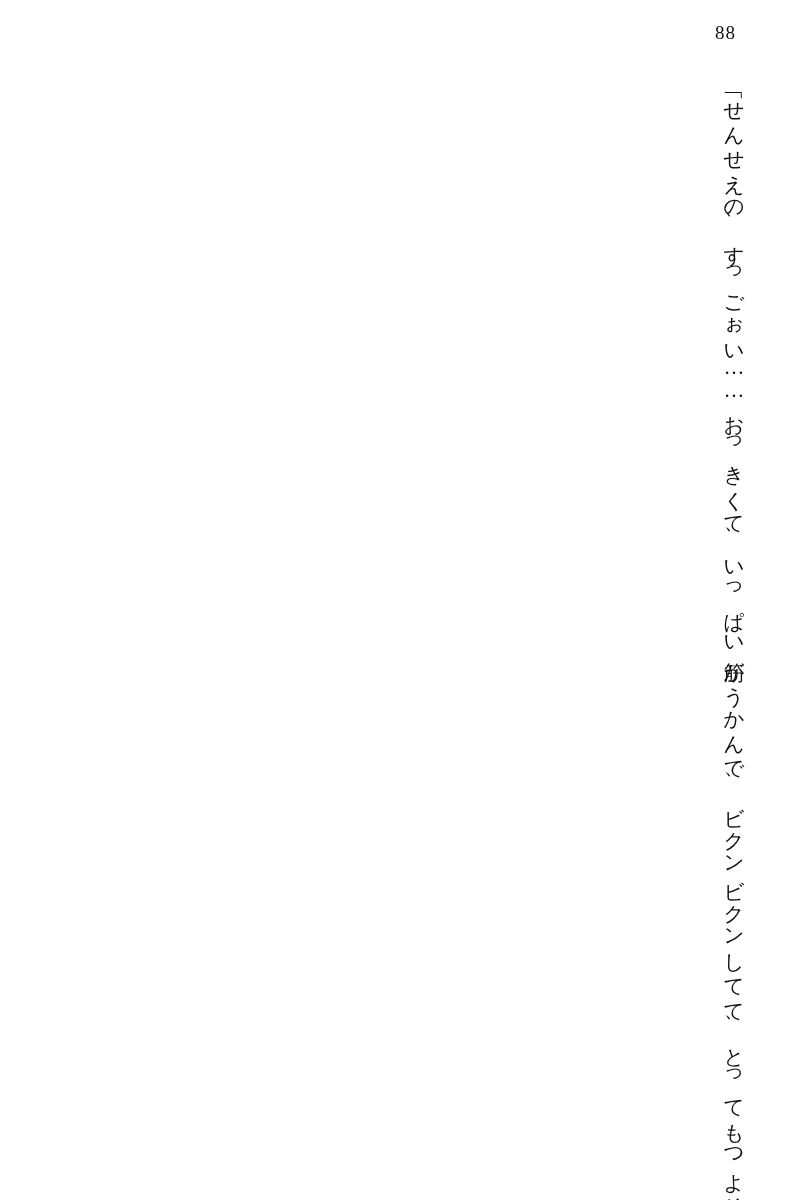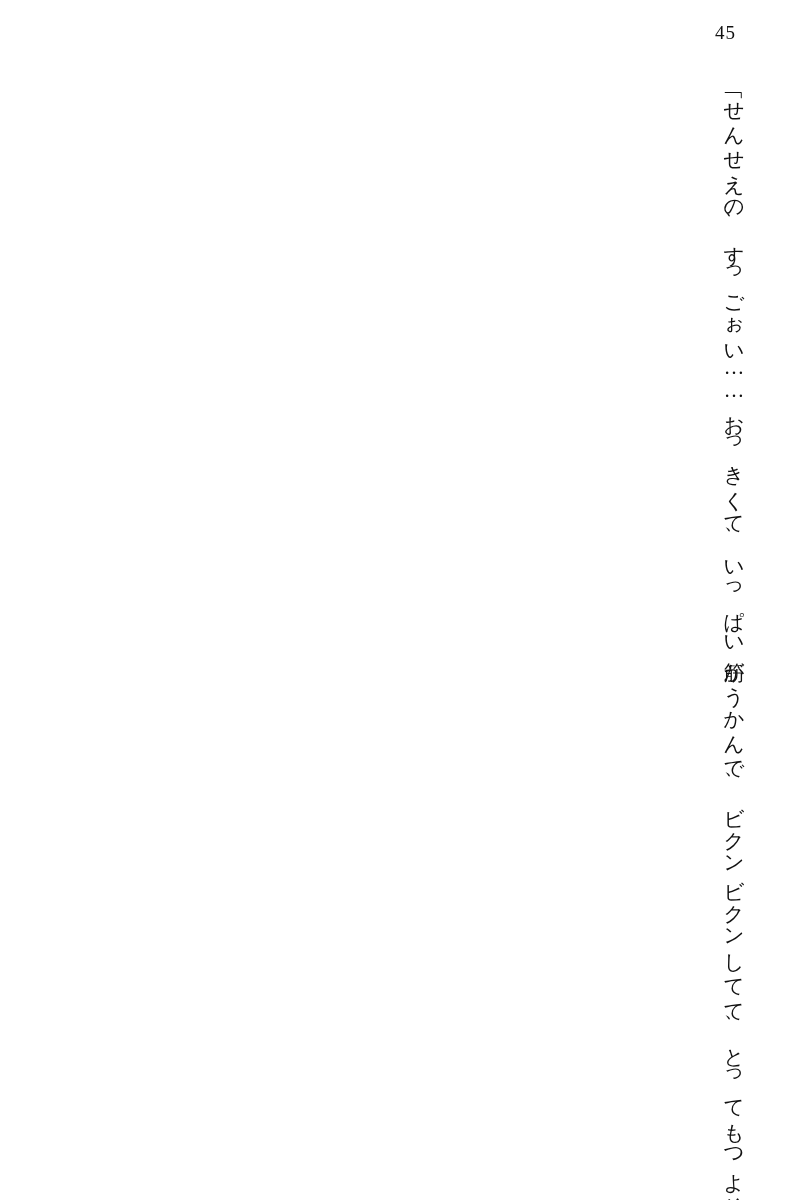--- a/index.html
+++ b/index.html
@@ -58,21 +58,21 @@
     font-family: "Liberation Serif", "DejaVu Serif", serif;
     color: #111111;
   }
   .line:first-child { margin-left: 0; }
 </style>
 </head>
 <body>
 
 <div class="page">
 
-  <div class="page-number">45</div>
+  <div class="page-number">88</div>
 
   <div class="text-body">
 
     <div class="line">「せんせえの、すっごぉい……おっきくて、いっぱい筋がうかんで、ビクンビクンし</div>
     <div class="line">てて、とってもつよそう……」</div>
 
   </div>
 </div>
 
 </body></html>

